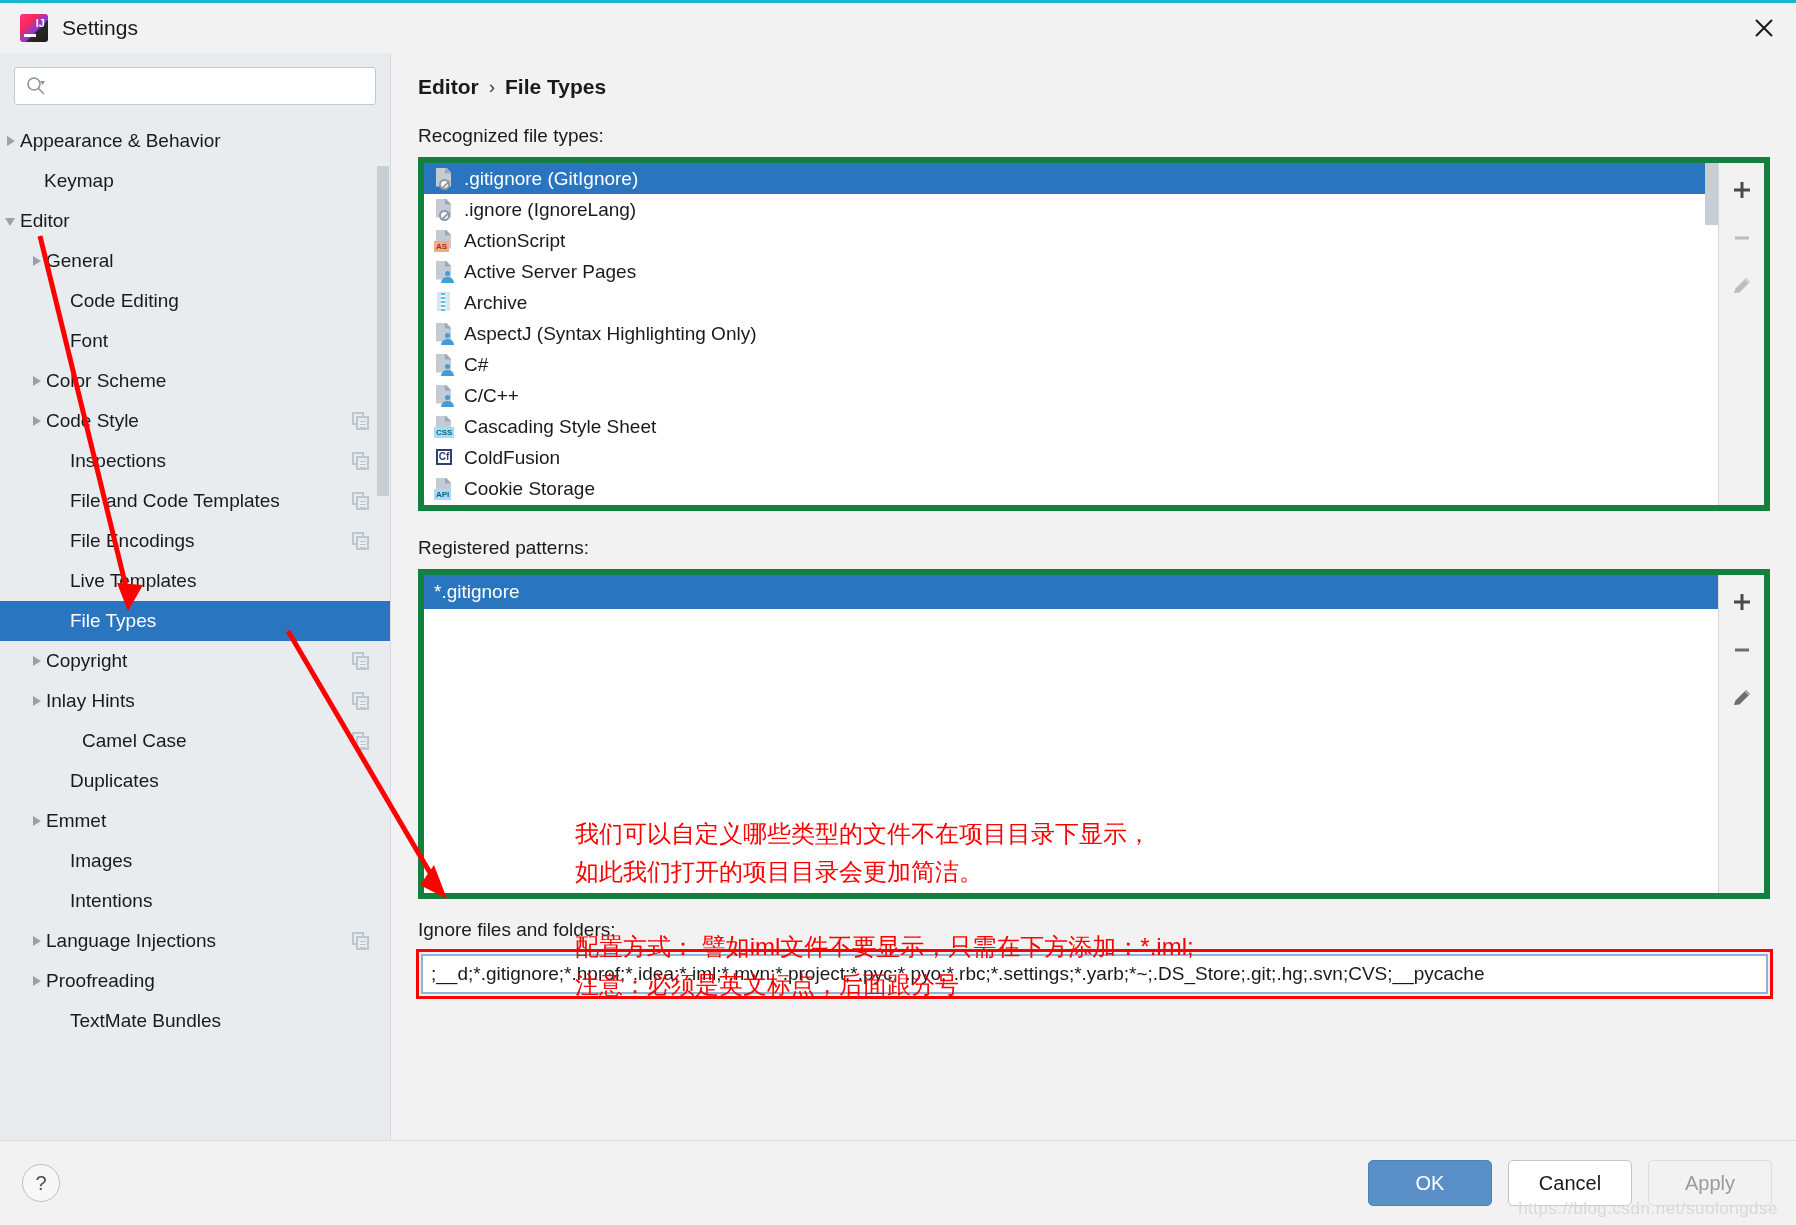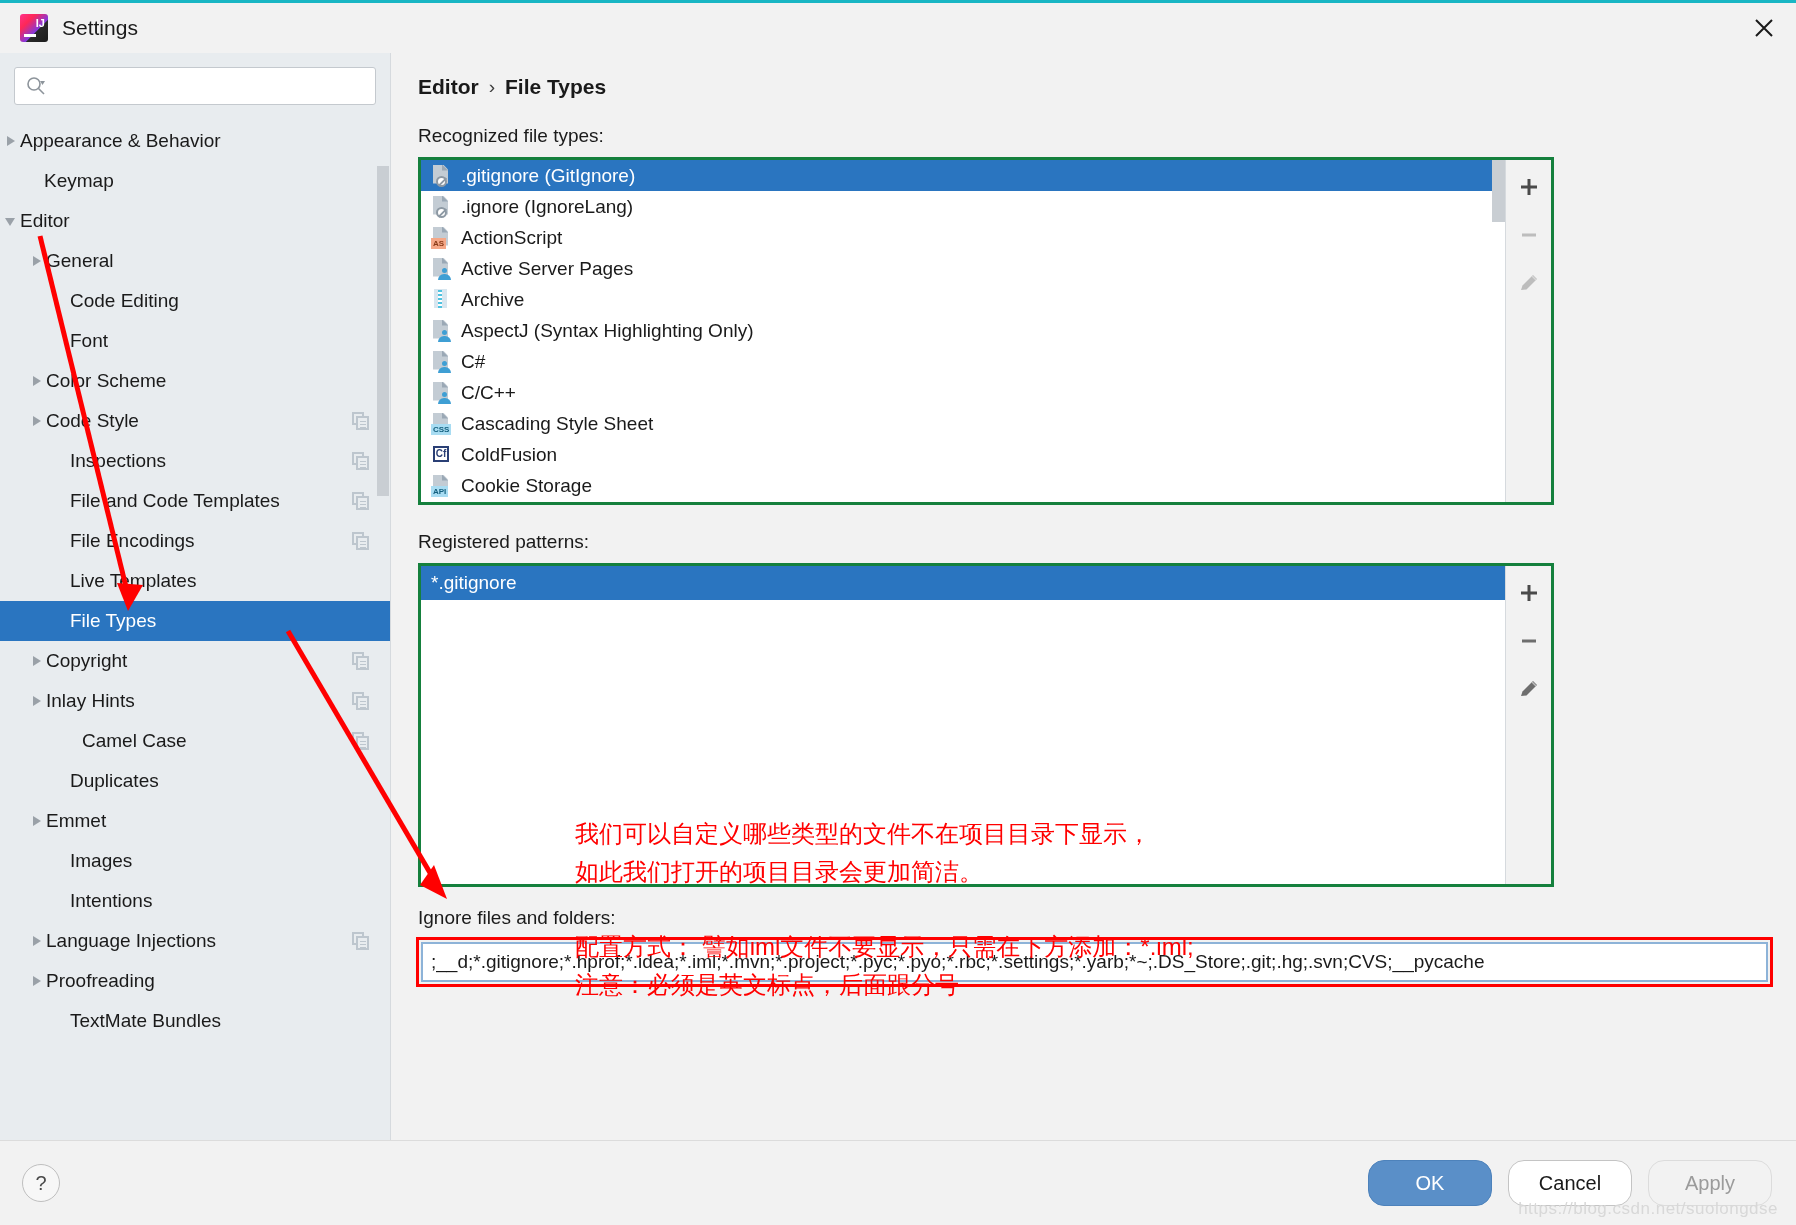--- a/index.html
+++ b/index.html
@@ -158,23 +158,23 @@
   }
   .bc-sep { font-weight: normal; font-size: 19px; color: #3c3c3c; }
 
   .section-label {
     margin: 26px 0 10px 26px;
     font-size: 19px; color: #1a1a1a;
   }
 
   .list-shell {
     margin-left: 26px;
-    width: 1136px;
+    width: 1352px;
     display: flex;
-    border: 3px solid #15803d;
+    border: 6px solid #15803d;
     background: #ffffff;
   }
   .list-body {
     flex: 1;
     position: relative;
     overflow: hidden;
   }
   .filetypes { height: 342px; }
   .patterns  { height: 318px; }
 
@@ -363,21 +363,21 @@
     display: flex; align-items: center; justify-content: center;
     font-size: 20px; color: #4a4a4a;
     cursor: pointer;
   }
   .footer-actions {
     margin-left: auto; margin-right: 24px;
     display: flex; align-items: center; gap: 16px;
   }
   .btn {
     min-width: 124px; height: 46px;
-    border-radius: 16px;
+    border-radius: 5px;
     font-size: 20px;
     display: flex; align-items: center; justify-content: center;
     cursor: pointer;
     font-family: "Liberation Sans", sans-serif;
   }
   .btn-primary { background: #5a8fc8; color: #ffffff; border: 1px solid #4d82bb; }
   .btn-default { background: #ffffff; color: #1a1a1a; border: 1px solid #c4c4c4; }
   .btn-disabled { background: #f2f2f2; color: #9b9b9b; border: 1px solid #dcdcdc; cursor: default; }
 
   .watermark {

